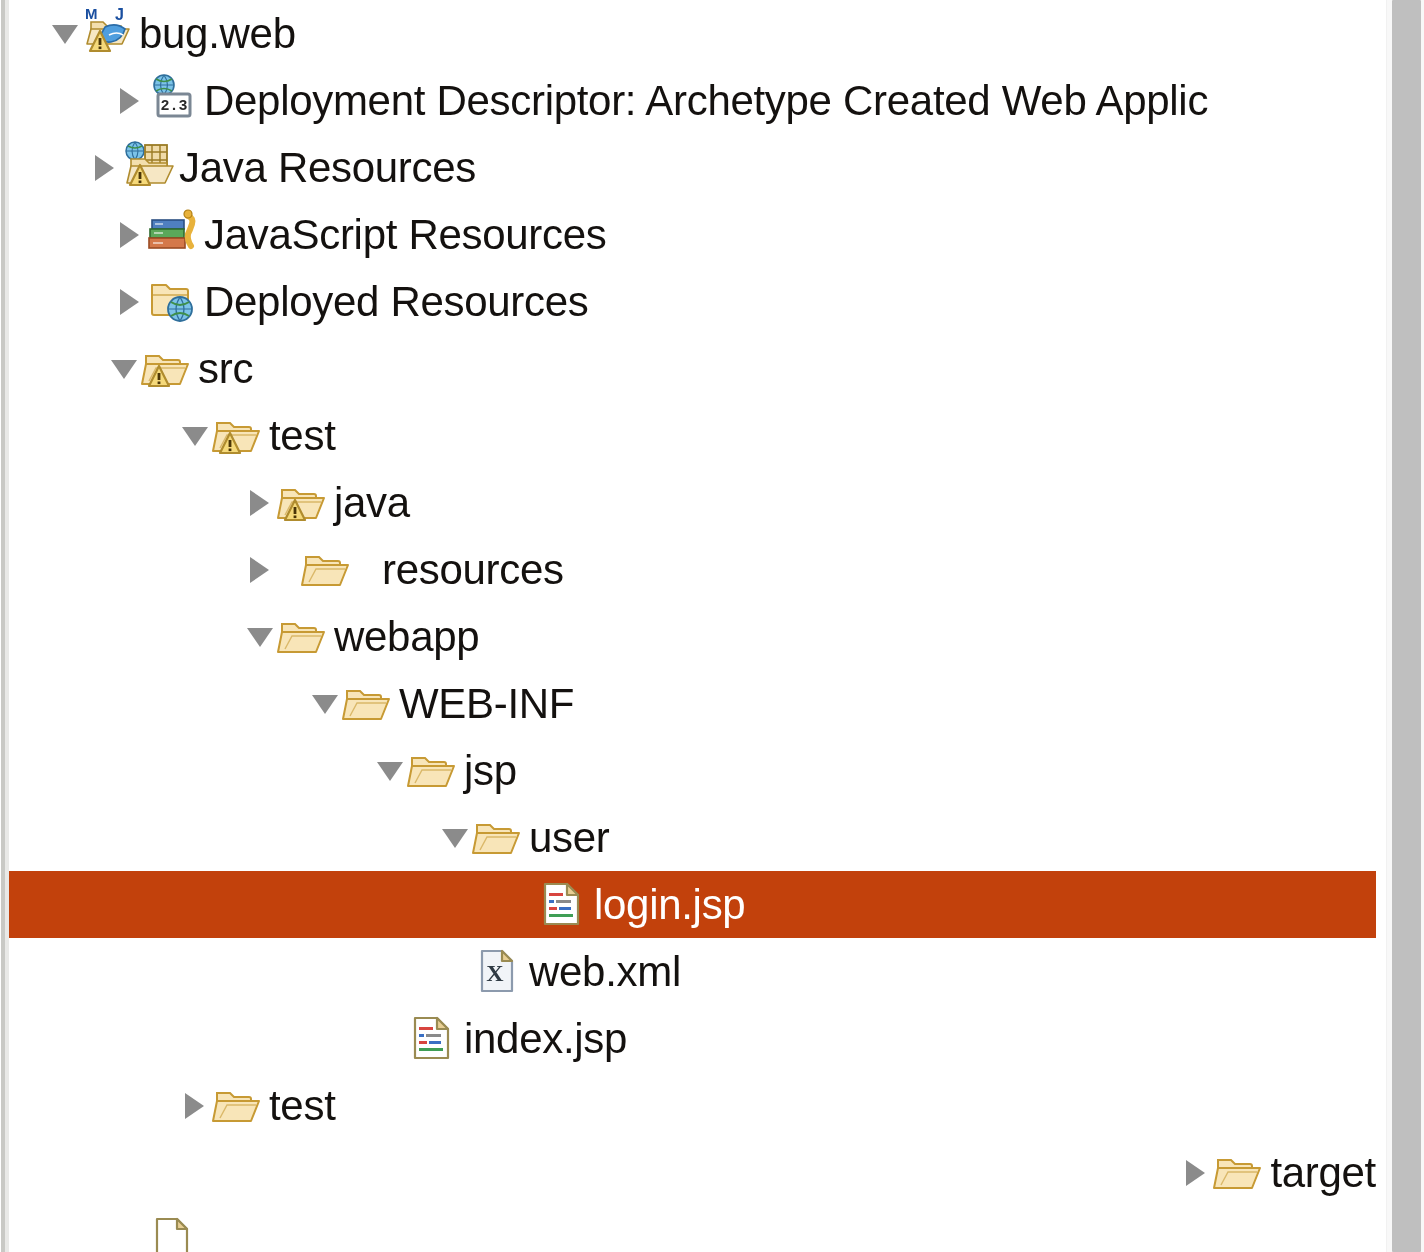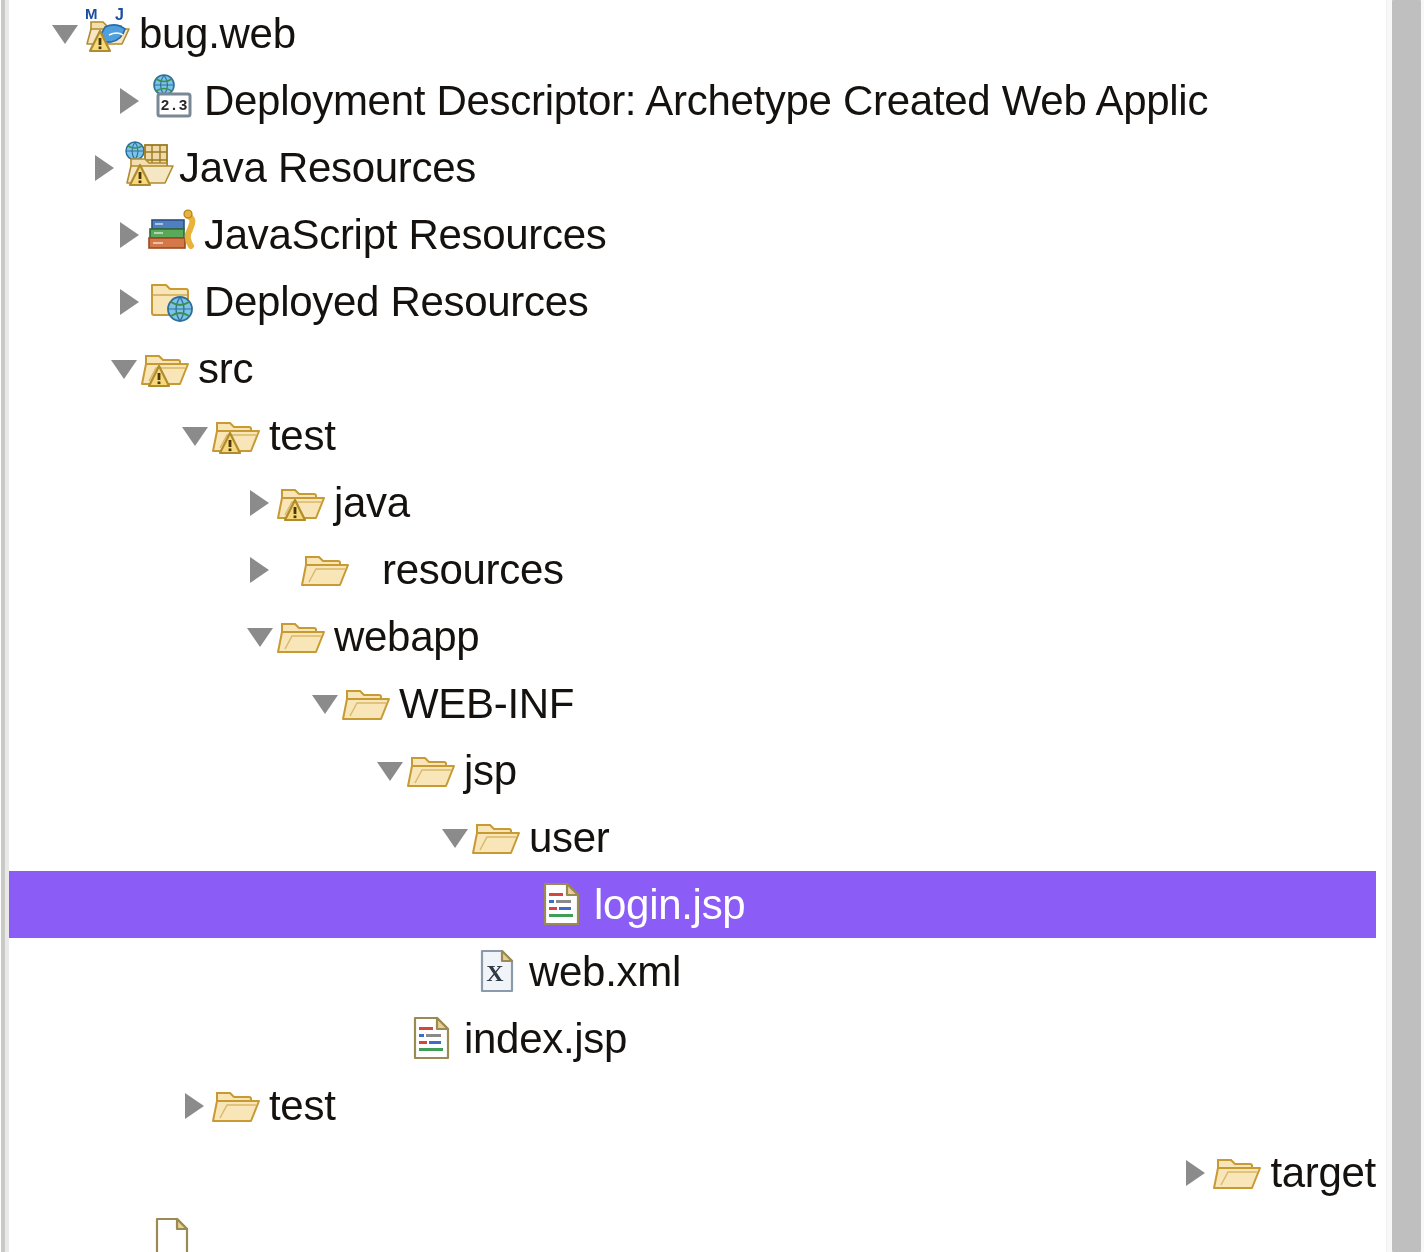--- a/index.html
+++ b/index.html
@@ -41,21 +41,21 @@
 
   .row {
     position: relative;
     height: 67px;
     display: flex;
     align-items: center;
     white-space: nowrap;
     box-sizing: border-box;
   }
   .row.selected {
-    background: #8b5cf6;
+    background: #c2410c;
   }
   .row.selected .label { color: #ffffff; }
 
   .twisty {
     position: relative;
     width: 30px;
     height: 67px;
     flex: 0 0 30px;
   }
   .twisty i {

